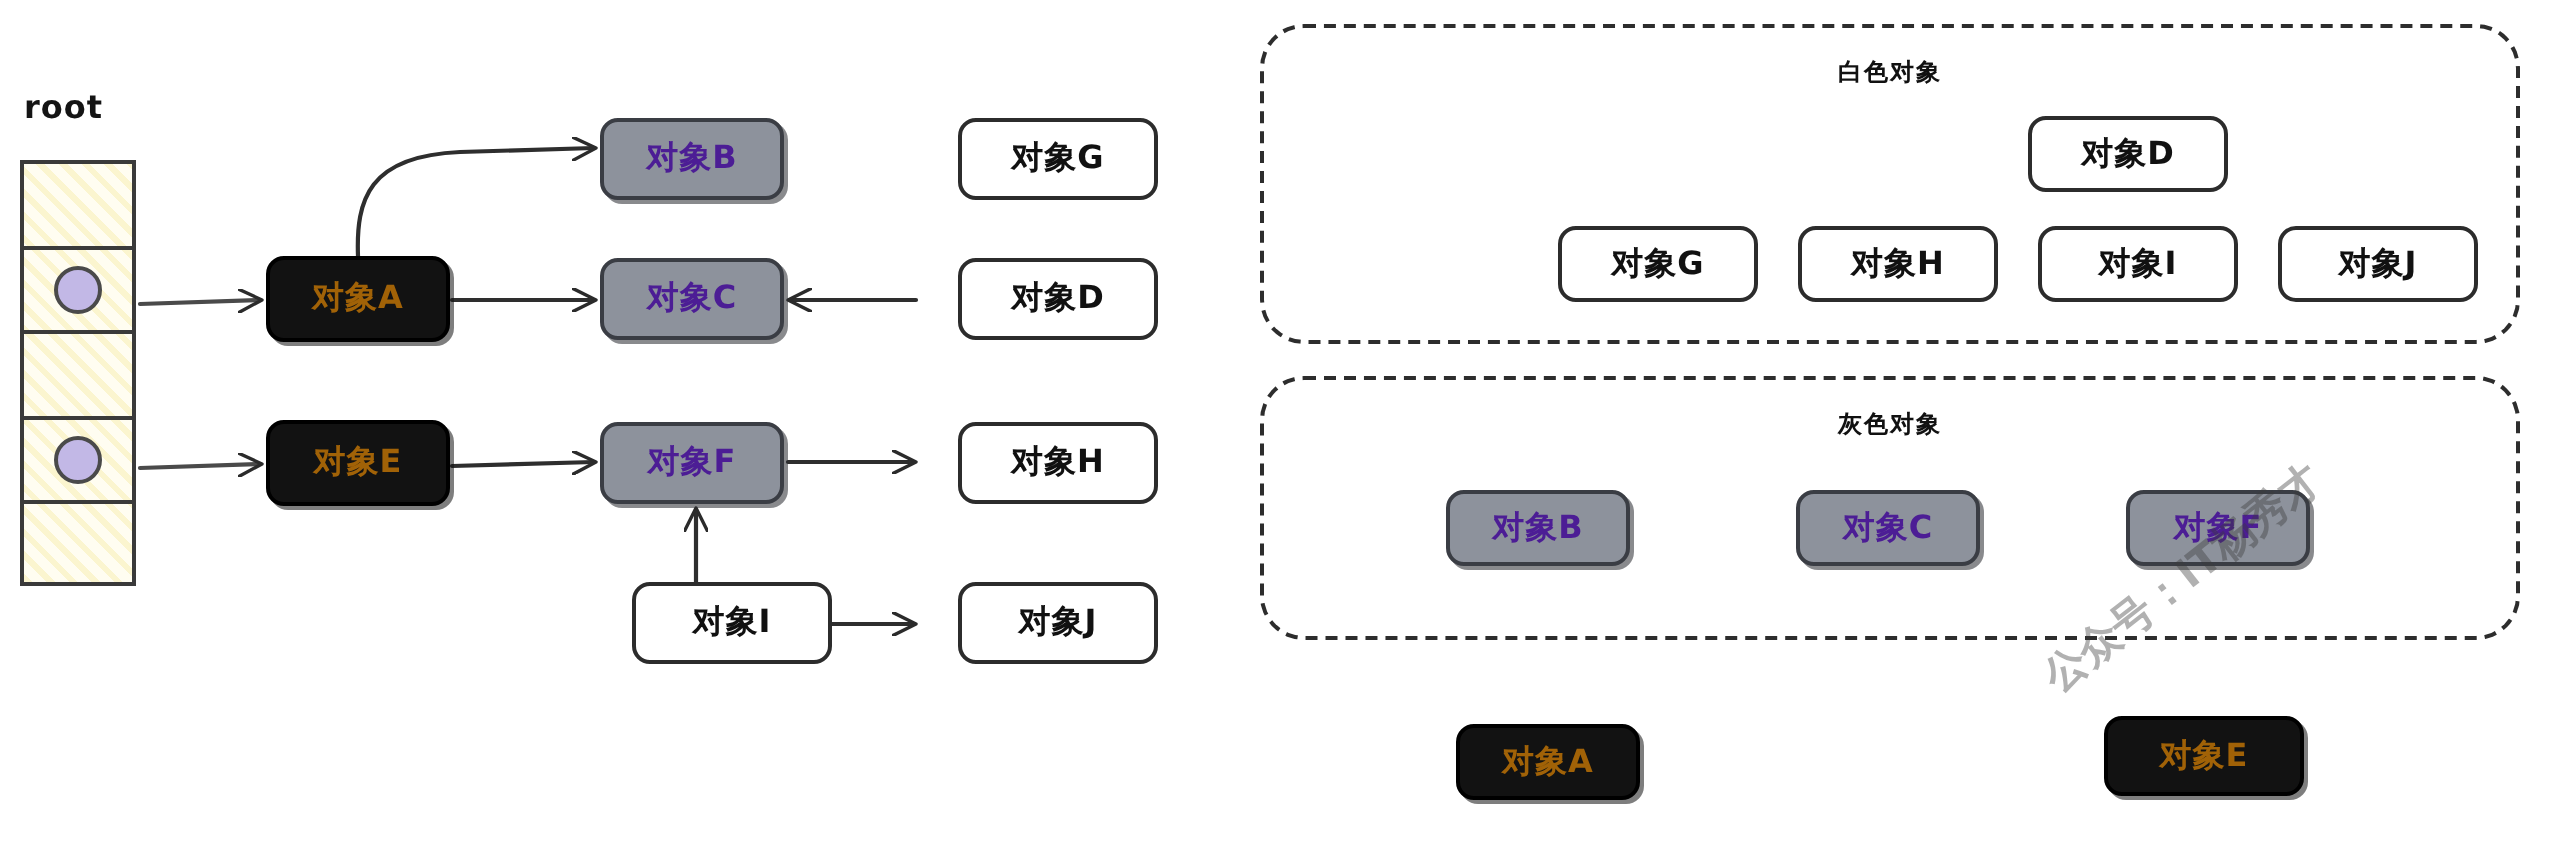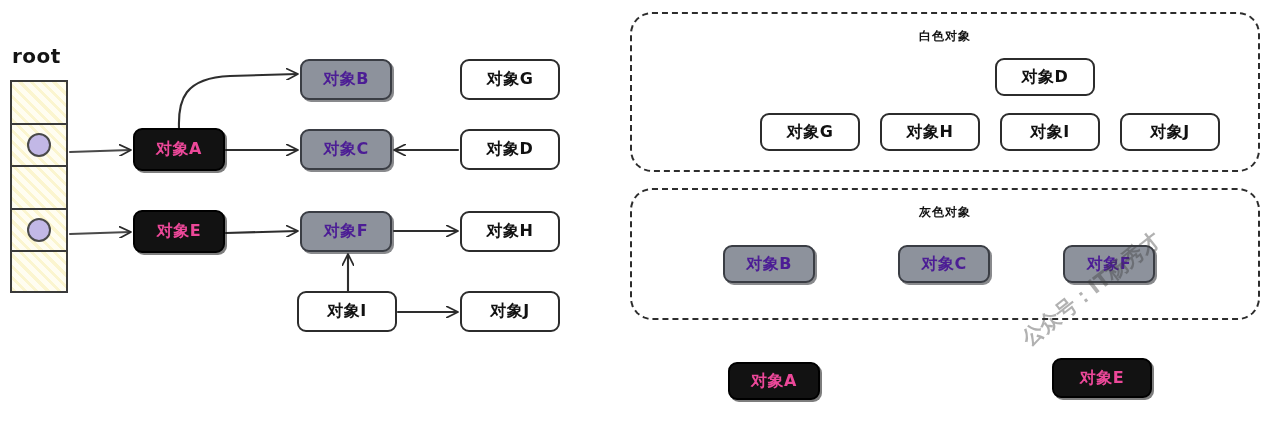--- a/index.html
+++ b/index.html
@@ -39,41 +39,42 @@
     font-size: 16px;
     font-weight: 600;
     letter-spacing: .5px;
     white-space: nowrap;
     user-select: none;
   }
   .node.white {
     background: #ffffff;
     border: 2px solid #2c2c2c;
     color: #111111;
+    margin-left: 19px;
   }
   .node.gray {
     background: #8d929c;
     border: 2px solid #3a3d44;
     color: #4c1d95;
     box-shadow: 2px 2px 0 rgba(40,42,48,.55);
   }
   .node.black {
     background: #121212;
     border: 2px solid #000000;
-    color: #ec4899;
+    color: #a16207;
     box-shadow: 2px 2px 0 rgba(20,20,20,.55);
   }
 
   
   #root-label {
     position: absolute;
     left: 12px;
     top: 44px;
     font-family: "DejaVu Sans", sans-serif;
-    font-size: 20px;
+    font-size: 16px;
     font-weight: 700;
     color: #141414;
     letter-spacing: .5px;
   }
   #root-stack {
     position: absolute;
     left: 10px;
     top: 80px;
     width: 58px;
     height: 213px;

